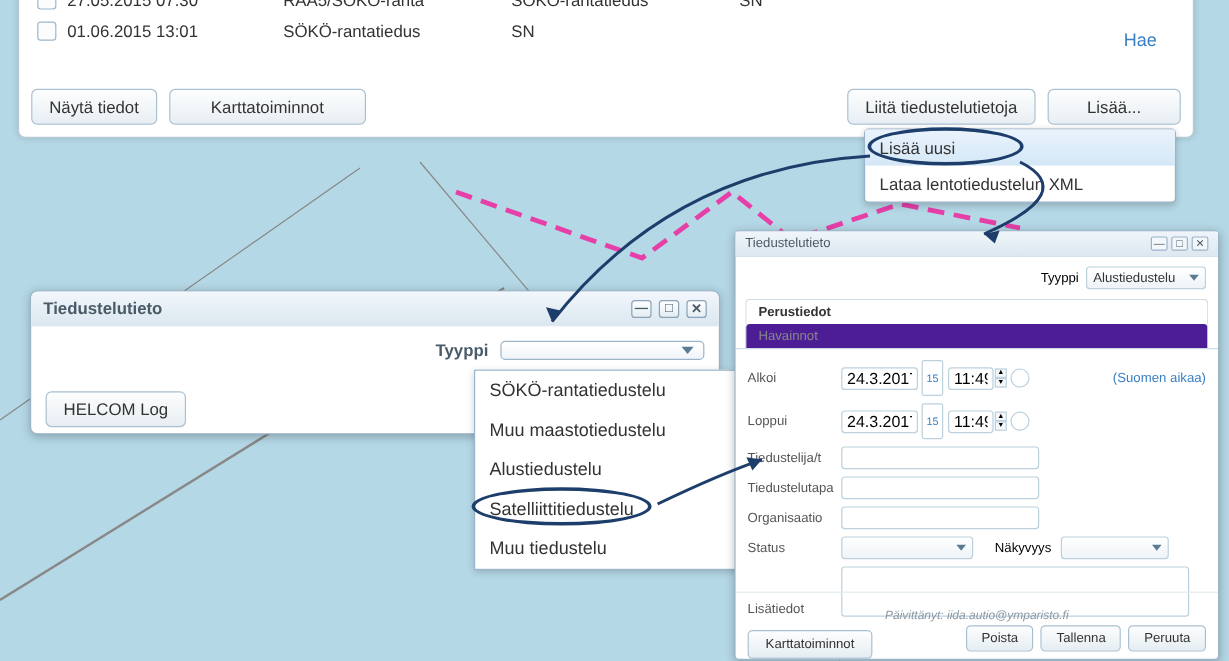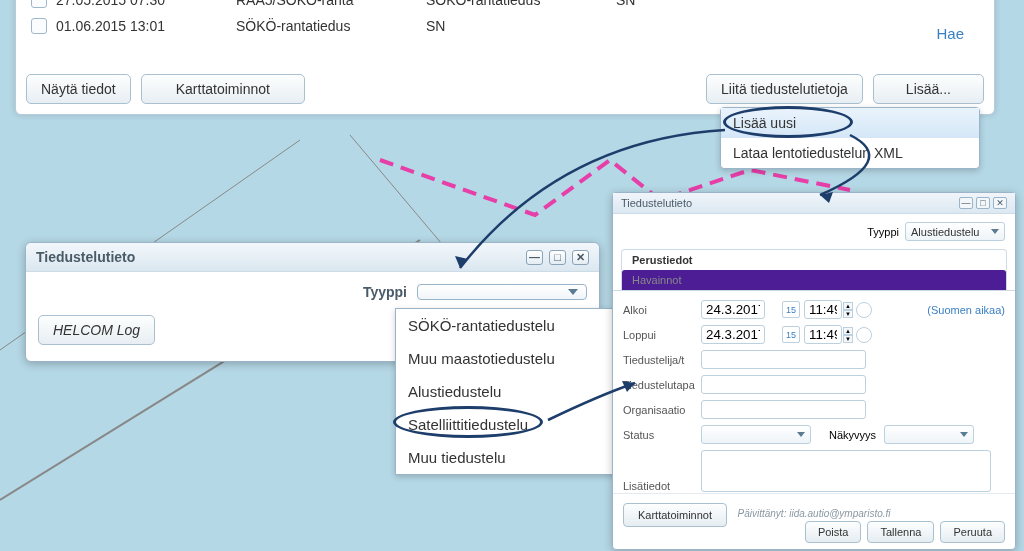--- a/index.html
+++ b/index.html
@@ -60,22 +60,22 @@
   .dlg2-lbl { width:78px; color:#555; }
   .dlg2-input { border:1px solid #bcd0de; border-radius:3px; height:19px; padding:0 4px; background:#fff; }
   .dlg2-sel { border:1px solid #bcd0de; border-radius:3px; height:19px; background:linear-gradient(#fff,#eef4f8);
               display:flex; align-items:center; justify-content:flex-end; padding:0 5px; }
   .dlg2-sel .tri { width:0; height:0; border-left:4px solid transparent; border-right:4px solid transparent; border-top:5px solid #5a7b92; }
   .tabs { display:flex; padding:4px 8px 0 8px; border-bottom:1px solid #cddbe6;flex-direction:column; }
   .tab { padding:4px 10px; border:1px solid #cddbe6; border-bottom:none; border-radius:4px 4px 0 0;
          font-size:11px; color:#888; background:#4c1d95; cursor:pointer; }
   .tab.active { background:#fff; color:#333; font-weight:bold; position:relative; top:1px; }
 
-  .cal-ico { width:18px; height:17px; border:1px solid #bcd0de; border-radius:2px; background:#fff;
-             margin-left:17px; display:flex; align-items:center; justify-content:center; font-size:9px; color:#3a7fc4; cursor:pointer;}
+  .cal-ico { width:18px; height:30px; border:1px solid #bcd0de; border-radius:2px; background:#fff;
+             margin-left:3px; display:flex; align-items:center; justify-content:center; font-size:9px; color:#3a7fc4; cursor:pointer;}
   .clock-ico { width:16px; height:16px; border:1px solid #bcd0de; border-radius:50%; margin-left:3px; background:#fff; cursor:pointer; position:relative;}
   .spinner { display:flex; flex-direction:column; margin-left:1px; }
   .spin { width:10px; height:8px; border:1px solid #bcd0de; background:#f4f8fb; font-size:6px; display:flex; align-items:center; justify-content:center; cursor:pointer;}
 
   .footer2 { position:absolute; bottom:6px; right:10px; display:flex; gap:6px; }
   .btn2 { background:linear-gradient(#fdfefe,#e5edf2); border:1px solid #a9c0d1; border-radius:4px;
           padding:4px 12px; font-size:11px; color:#333; cursor:pointer; }
   .updated { position:absolute; bottom:30px; left:0; right:0; text-align:center; font-style:italic; color:#8a98a3; font-size:10px; border-top:1px solid #e3ebf1; padding-top:14px;}
 
   
@@ -138,21 +138,21 @@
       <div class="win-ico">□</div>
       <div class="win-ico">✕</div>
     </div>
   </div>
   <div class="dlg1-body">
     <div style="flex:1"></div>
     <span class="lbl">Tyyppi</span>
     <div class="select" style="width:170px">
         <span class="tri"></span>
       </div>
-    <div style="width:100%; display:flex; gap:10px; margin-top:5px;font-style:italic;">
+    <div style="width:100%; display:flex; gap:10px; margin-top:16px;">
       <div class="btn">HELCOM Log</div>
       <div style="flex:1"></div>
       <div class="btn" style="color:#999">Poista</div>
       <div class="btn" style="color:#999; padding:6px 22px">Tallenna</div>
     </div>
   </div>
 </div>
 
 <div class="type-list">
   <div class="type-item">SÖKÖ-rantatiedustelu</div>

